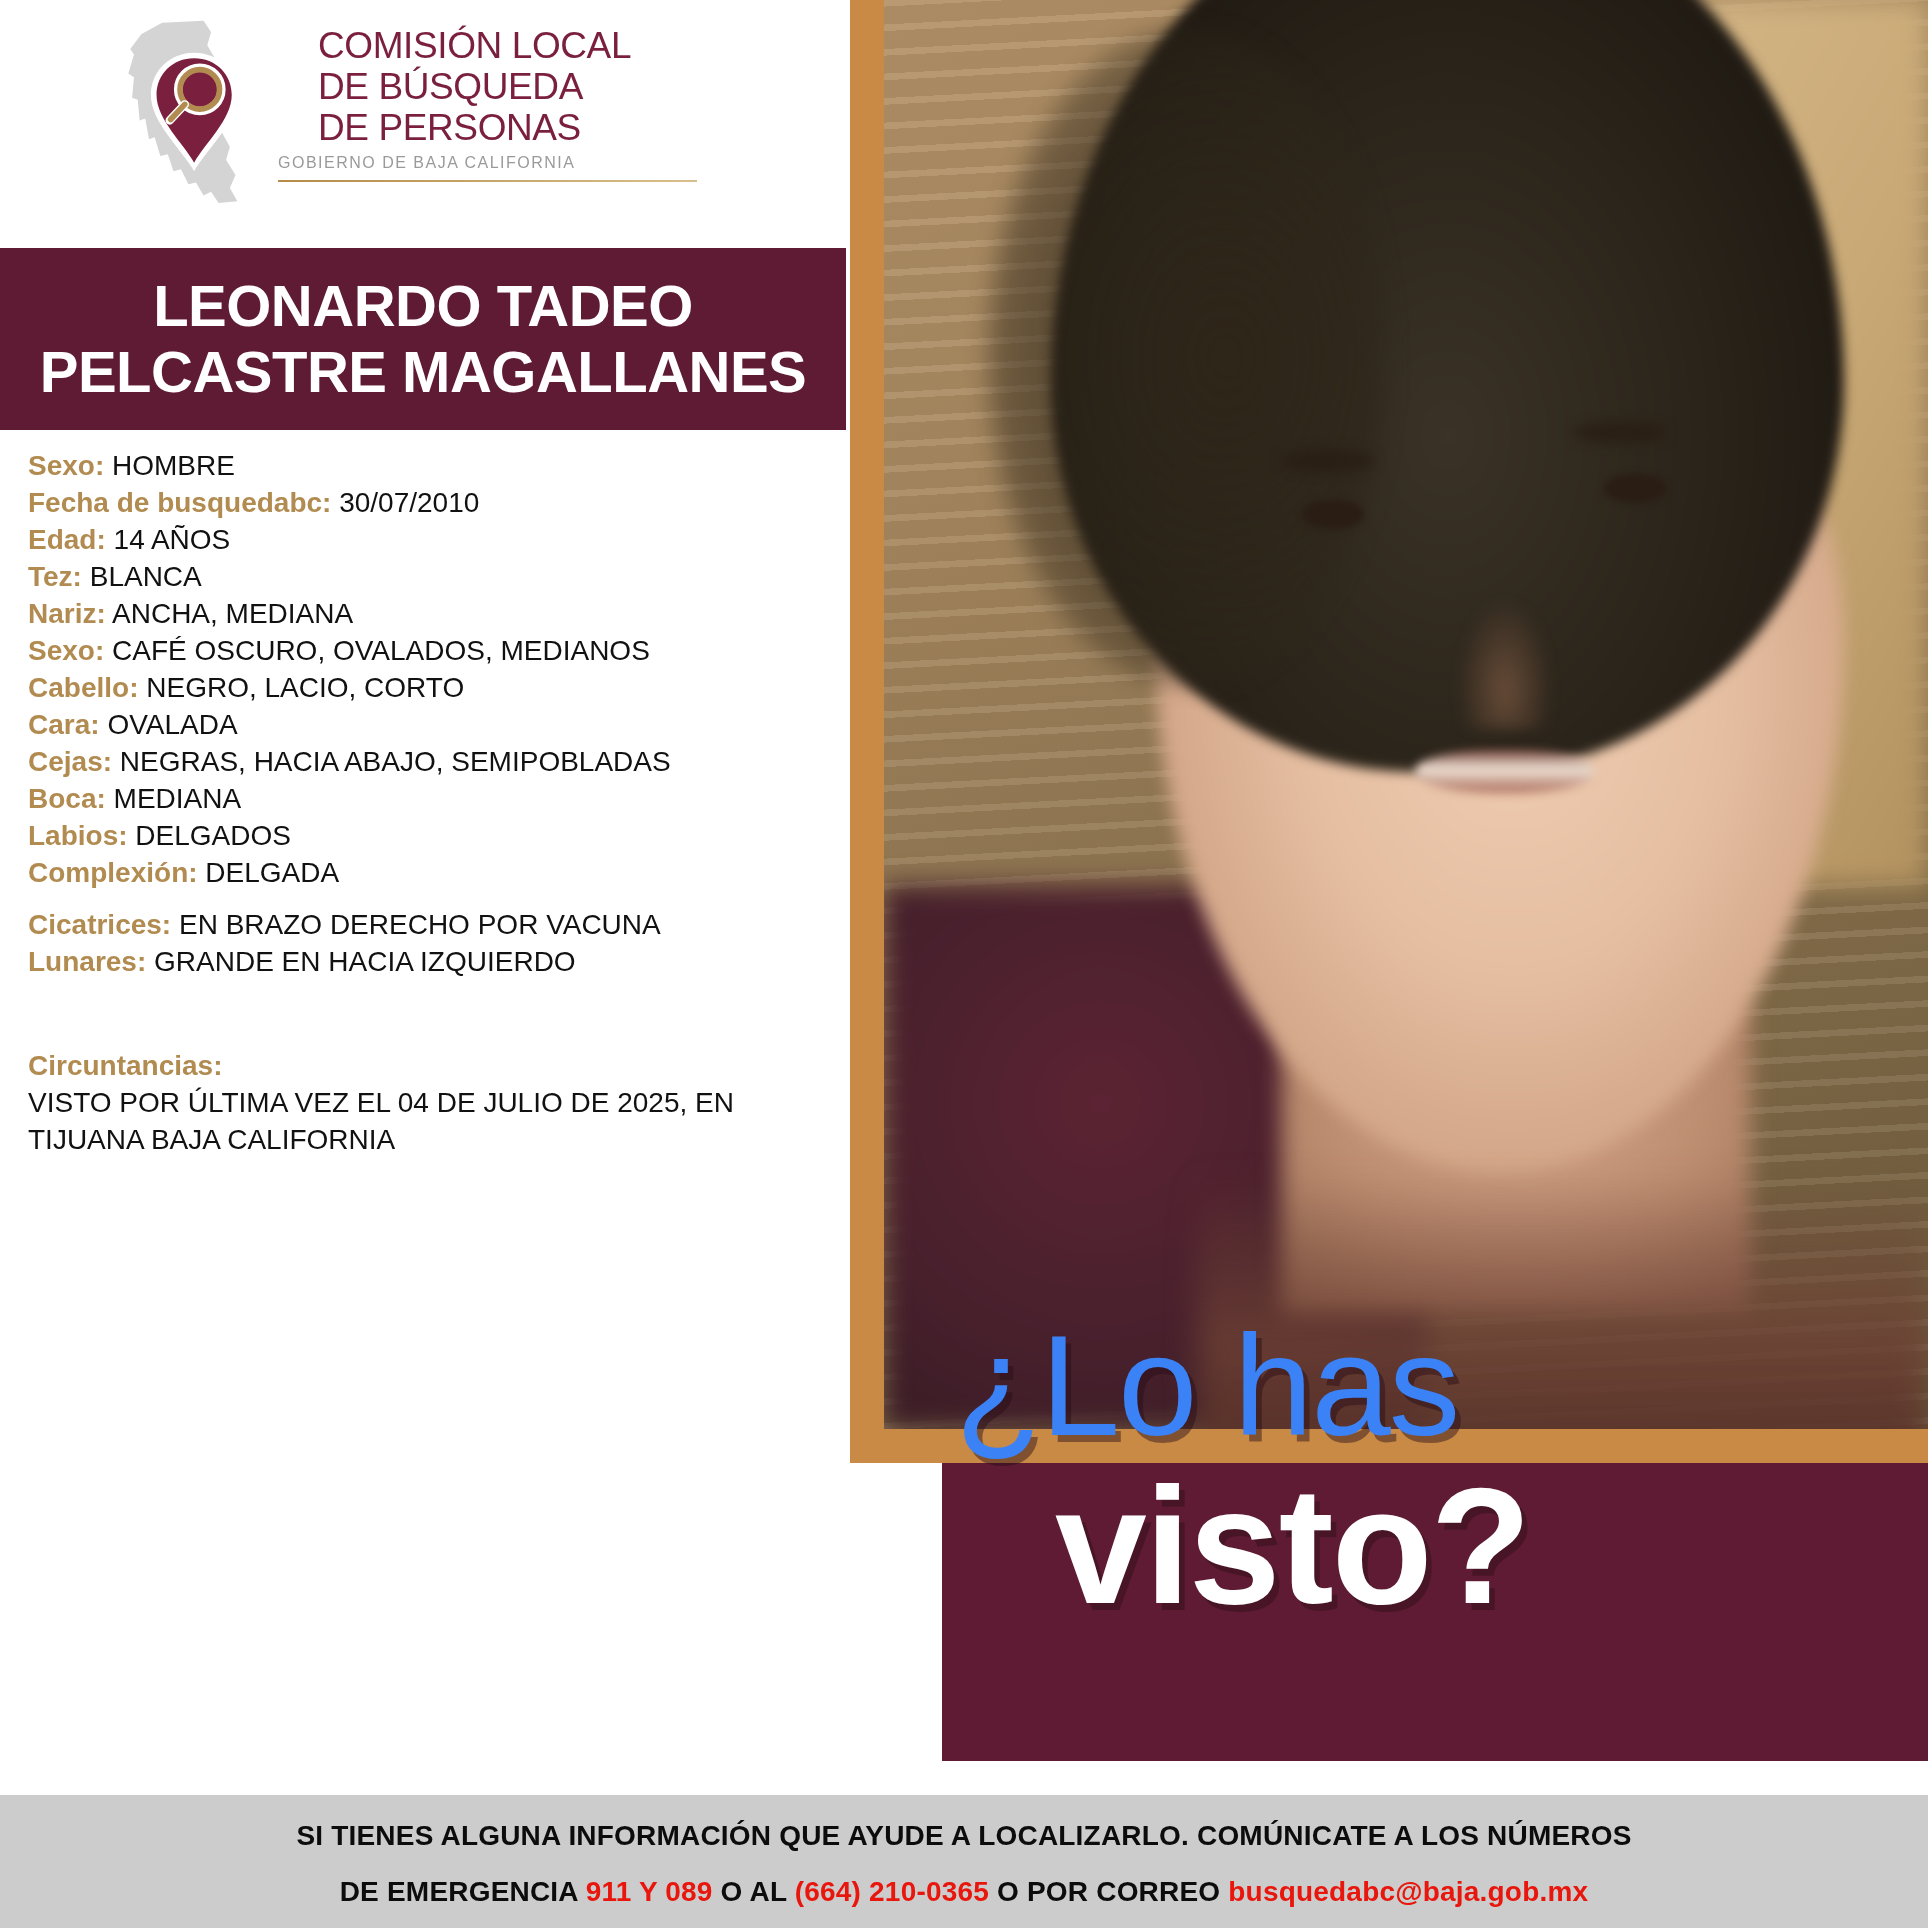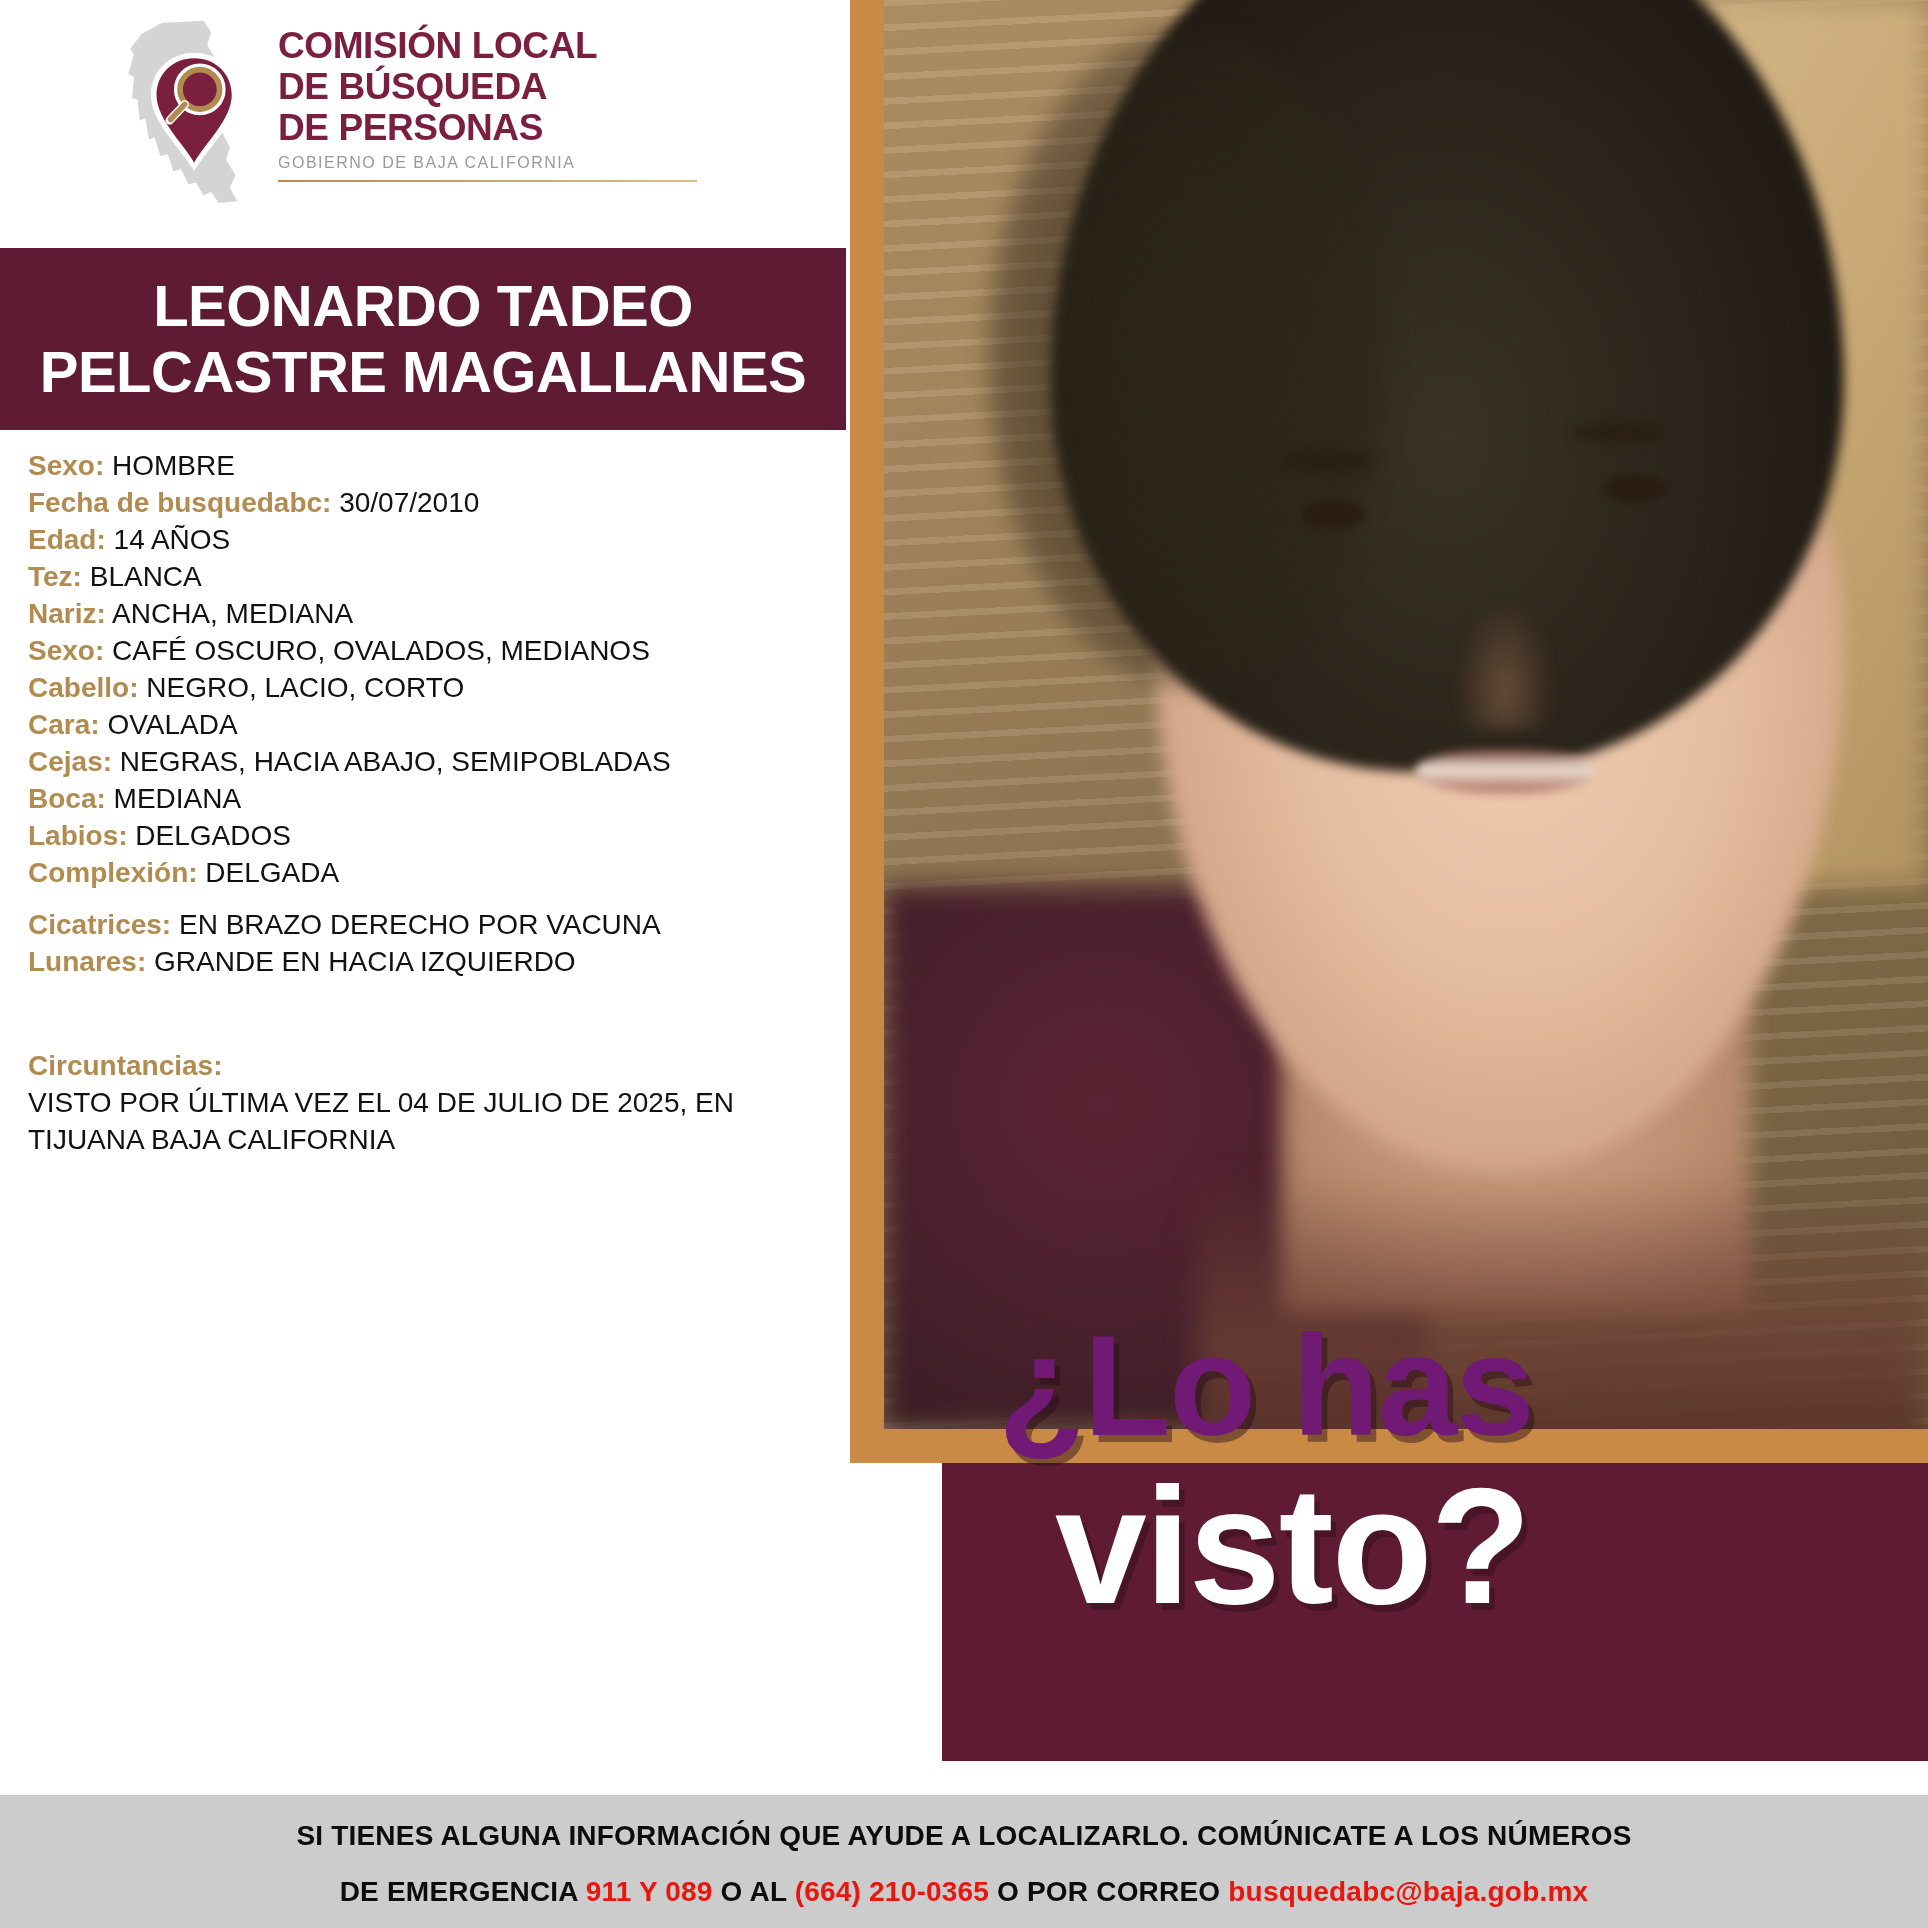--- a/index.html
+++ b/index.html
@@ -38,25 +38,26 @@
     height: 188px;
   }
   #logo-text {
     position: absolute;
     left: 165px;
     top: 7.5px;
     width: 443px;
   }
   .logo-line {
     color: #7a1f3d;
-    font-weight: bold;
+    font-weight: normal;
     font-size: 37px;
     line-height: 41px;
     letter-spacing: -0.4px;
     white-space: nowrap;
+    margin-left: 40px;
   }
   #logo-gov {
     color: #9a9a9a;
     font-size: 16px;
     letter-spacing: 1.5px;
     margin-top: 6.6px;
     white-space: nowrap;
   }
   #logo-rule {
     margin-top: 7.5px;
@@ -278,25 +279,25 @@
   #visto-box {
     position: absolute;
     left: 942px;
     top: 1463px;
     width: 987px;
     height: 298px;
     background: #5e1b33;
   }
   #lohas {
     position: absolute;
-    left: 998px;
+    left: 955px;
     top: 1314px;
     font-size: 143px;
-    font-weight: bold;
-    color: #701a75;
+    font-weight: normal;
+    color: #3b82f6;
     letter-spacing: -1.9px;
     line-height: 143px;
     text-shadow: 5.6px 6.6px 0 rgba(40,12,22,0.45);
     white-space: nowrap;
   }
   #visto {
     position: absolute;
     left: 1055px;
     top: 1464px;
     font-size: 165px;

